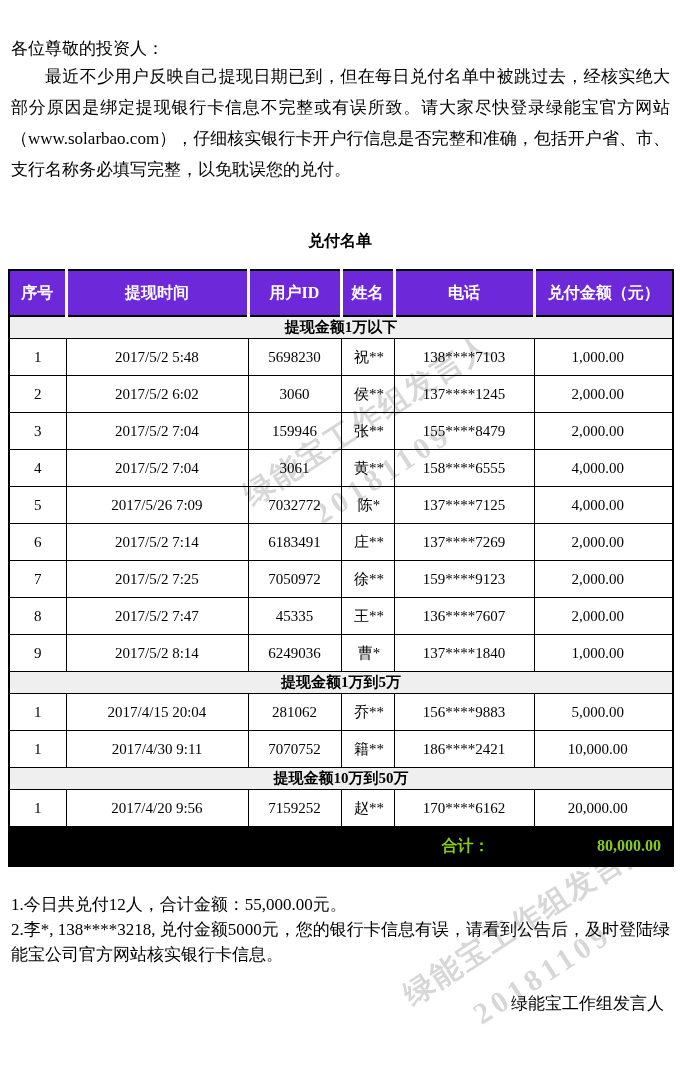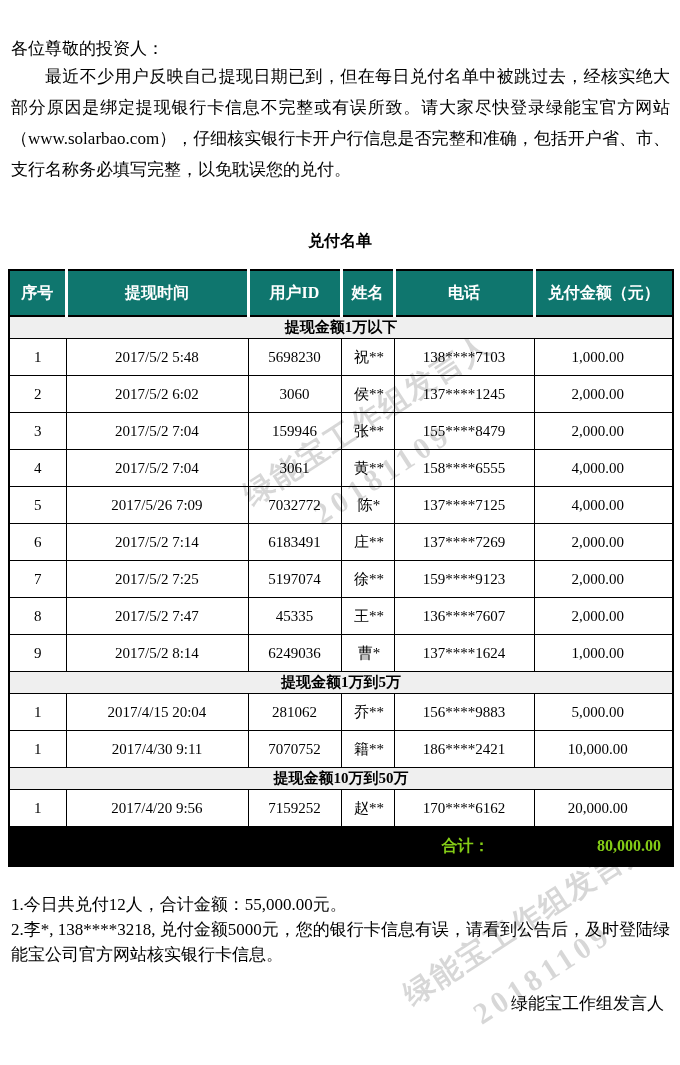--- a/index.html
+++ b/index.html
@@ -52,21 +52,21 @@
     height:21px; font-size:15px;
   }
   tfoot td { background:#000; color:#84cc16; font-weight:bold; height:38px; border:1px solid #000; }
   td.total-label  { text-align:right; padding-right:44px; font-size:16px; }
   td.total-amount { text-align:right; padding-right:11px; font-size:16px; }
 
   .notes { margin:25px 2px 0 3px; font-size:17px; line-height:25px; text-align:justify; }
   .signature { margin-top:24px; text-align:right; font-size:17px; line-height:26px; padding-right:8px; }
   .sig-date { padding-right:4px; }
 </style>
-<style>th{background:#0f766e;}tr.section-row td{background:#efefef;}tfoot td{background:#000000;}</style></head>
+<style>th{background:#6d28d9;}tr.section-row td{background:#efefef;}tfoot td{background:#000000;}</style></head>
 <body>
 
 <div class="wm" id="wm1">
   <span class="wm-l1">绿能宝工作组发言人</span>
   <span class="wm-l2">20181109</span>
 </div>
 <div class="wm" id="wm2">
   <span class="wm-l1">绿能宝工作组发言人</span>
   <span class="wm-l2">20181109</span>
 </div>
@@ -147,39 +147,39 @@
           <td class="c0">6</td>
           <td class="c1">2017/5/2 7:14</td>
           <td class="c2">6183491</td>
           <td class="c3">庄**</td>
           <td class="c4">137****7269</td>
           <td class="c5">2,000.00</td>
         </tr>
         <tr class="data-row">
           <td class="c0">7</td>
           <td class="c1">2017/5/2 7:25</td>
-          <td class="c2">5197074</td>
+          <td class="c2">7050972</td>
           <td class="c3">徐**</td>
           <td class="c4">159****9123</td>
           <td class="c5">2,000.00</td>
         </tr>
         <tr class="data-row">
           <td class="c0">8</td>
           <td class="c1">2017/5/2 7:47</td>
           <td class="c2">45335</td>
           <td class="c3">王**</td>
           <td class="c4">136****7607</td>
           <td class="c5">2,000.00</td>
         </tr>
         <tr class="data-row">
           <td class="c0">9</td>
           <td class="c1">2017/5/2 8:14</td>
           <td class="c2">6249036</td>
           <td class="c3">曹*</td>
-          <td class="c4">137****1624</td>
+          <td class="c4">137****1840</td>
           <td class="c5">1,000.00</td>
         </tr>
         <tr class="section-row">
           <td colspan="6">提现金额1万到5万</td>
         </tr>
         <tr class="data-row">
           <td class="c0">1</td>
           <td class="c1">2017/4/15 20:04</td>
           <td class="c2">281062</td>
           <td class="c3">乔**</td>

